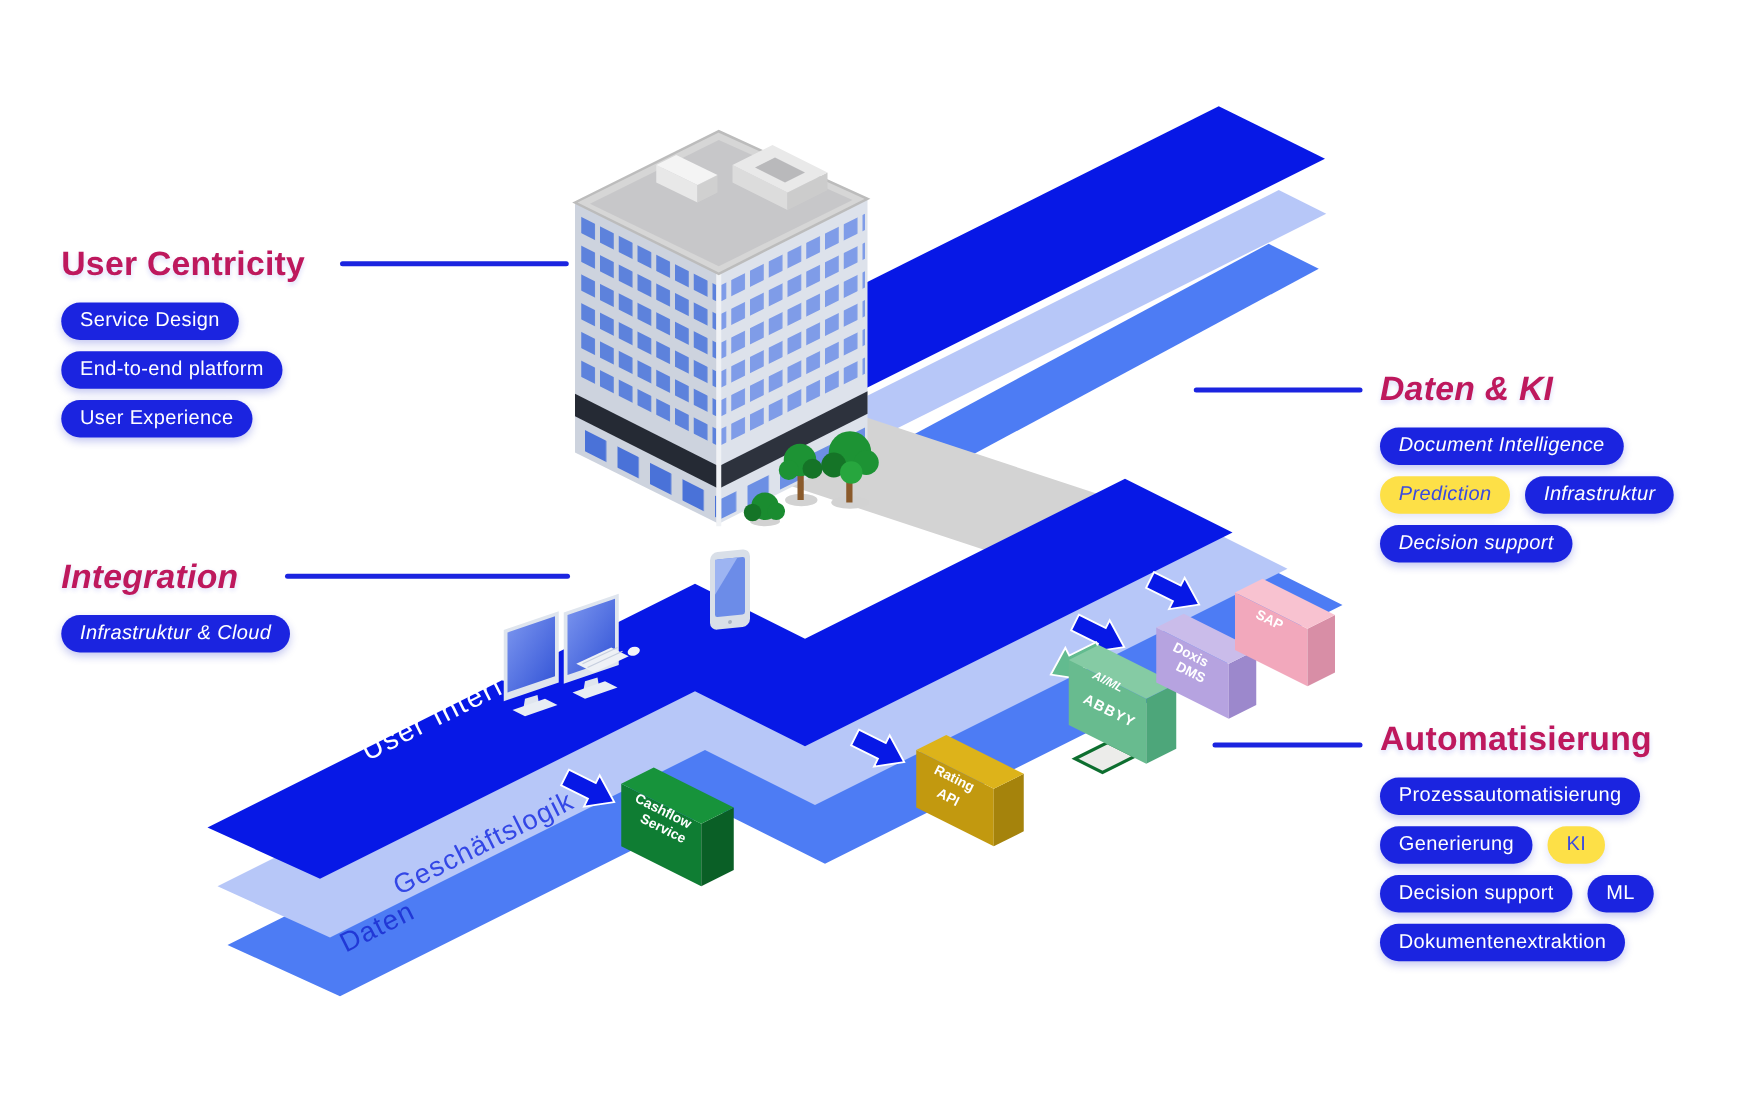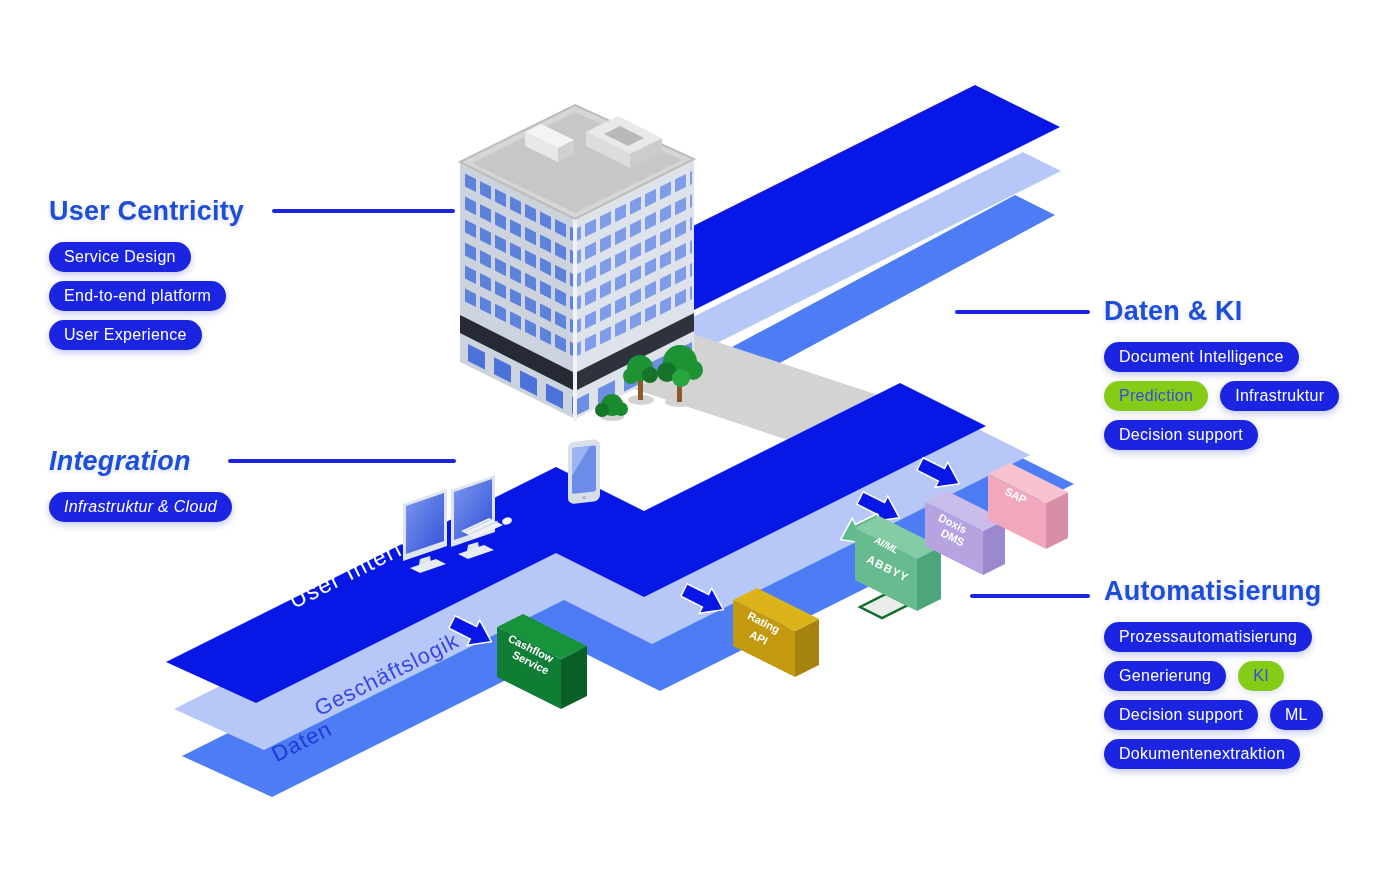--- a/index.html
+++ b/index.html
@@ -2,26 +2,26 @@
 <html><head>
 <meta charset="utf-8">
 <style>
   html,body{margin:0;padding:0;background:#ffffff;}
   body{width:1400px;height:875px;overflow:hidden;position:relative;
        font-family:"Liberation Sans","DejaVu Sans",sans-serif;}
   .stage{position:absolute;inset:0;width:1400px;height:875px;}
   svg.scene{position:absolute;left:0;top:0;}
   .label-group{position:absolute;}
   .label-group h2{margin:0 0 16px 0;font-size:27px;line-height:30px;font-weight:700;
-      color:#1d4ed8;letter-spacing:.2px;text-shadow:0 2px 4px rgba(27,36,224,.16);}
+      color:#be185d;letter-spacing:.2px;text-shadow:0 2px 4px rgba(27,36,224,.16);}
   .pill-row{display:flex;gap:12px;margin-bottom:9px;text-align:right;}
   .pill{display:inline-flex;align-items:center;height:30px;padding:0 15px;
       border-radius:999px;font-size:16px;letter-spacing:.3px;white-space:nowrap;
       background:#1b24e0;color:#ffffff;box-shadow:0 3px 7px rgba(20,30,200,.25);}
-  .pill.light{background:#84cc16;color:#3a4ae0;box-shadow:0 3px 7px rgba(20,30,200,.12);}
+  .pill.light{background:#fde047;color:#3a4ae0;box-shadow:0 3px 7px rgba(20,30,200,.12);}
   .rule{position:absolute;height:4px;background:#1b24e0;border-radius:2px;}
 </style>
 </head>
 <body>
 
 <div class="stage">
 
 <svg class="scene" width="1400" height="875" viewBox="0 0 1400 875">
   <defs>
     <linearGradient id="scr" x1="0" y1="0" x2="1" y2="1">
@@ -214,21 +214,21 @@
       </div>
 </section>
 
 <section class="label-group" style="left:49px;top:446px;font-style:italic;">
   <h2>Integration</h2>
   <div class="pill-row">
         <span class="pill">Infrastruktur &amp; Cloud</span>
       </div>
 </section>
 
-<section class="label-group" style="left:1104px;top:296px;">
+<section class="label-group" style="left:1104px;top:296px;font-style:italic;">
   <h2>Daten &amp; KI</h2>
   <div class="pill-row">
         <span class="pill">Document Intelligence</span>
       </div>
   <div class="pill-row">
     <span class="pill light">Prediction</span>
     <span class="pill">Infrastruktur</span>
   </div>
   <div class="pill-row">
         <span class="pill">Decision support</span>

